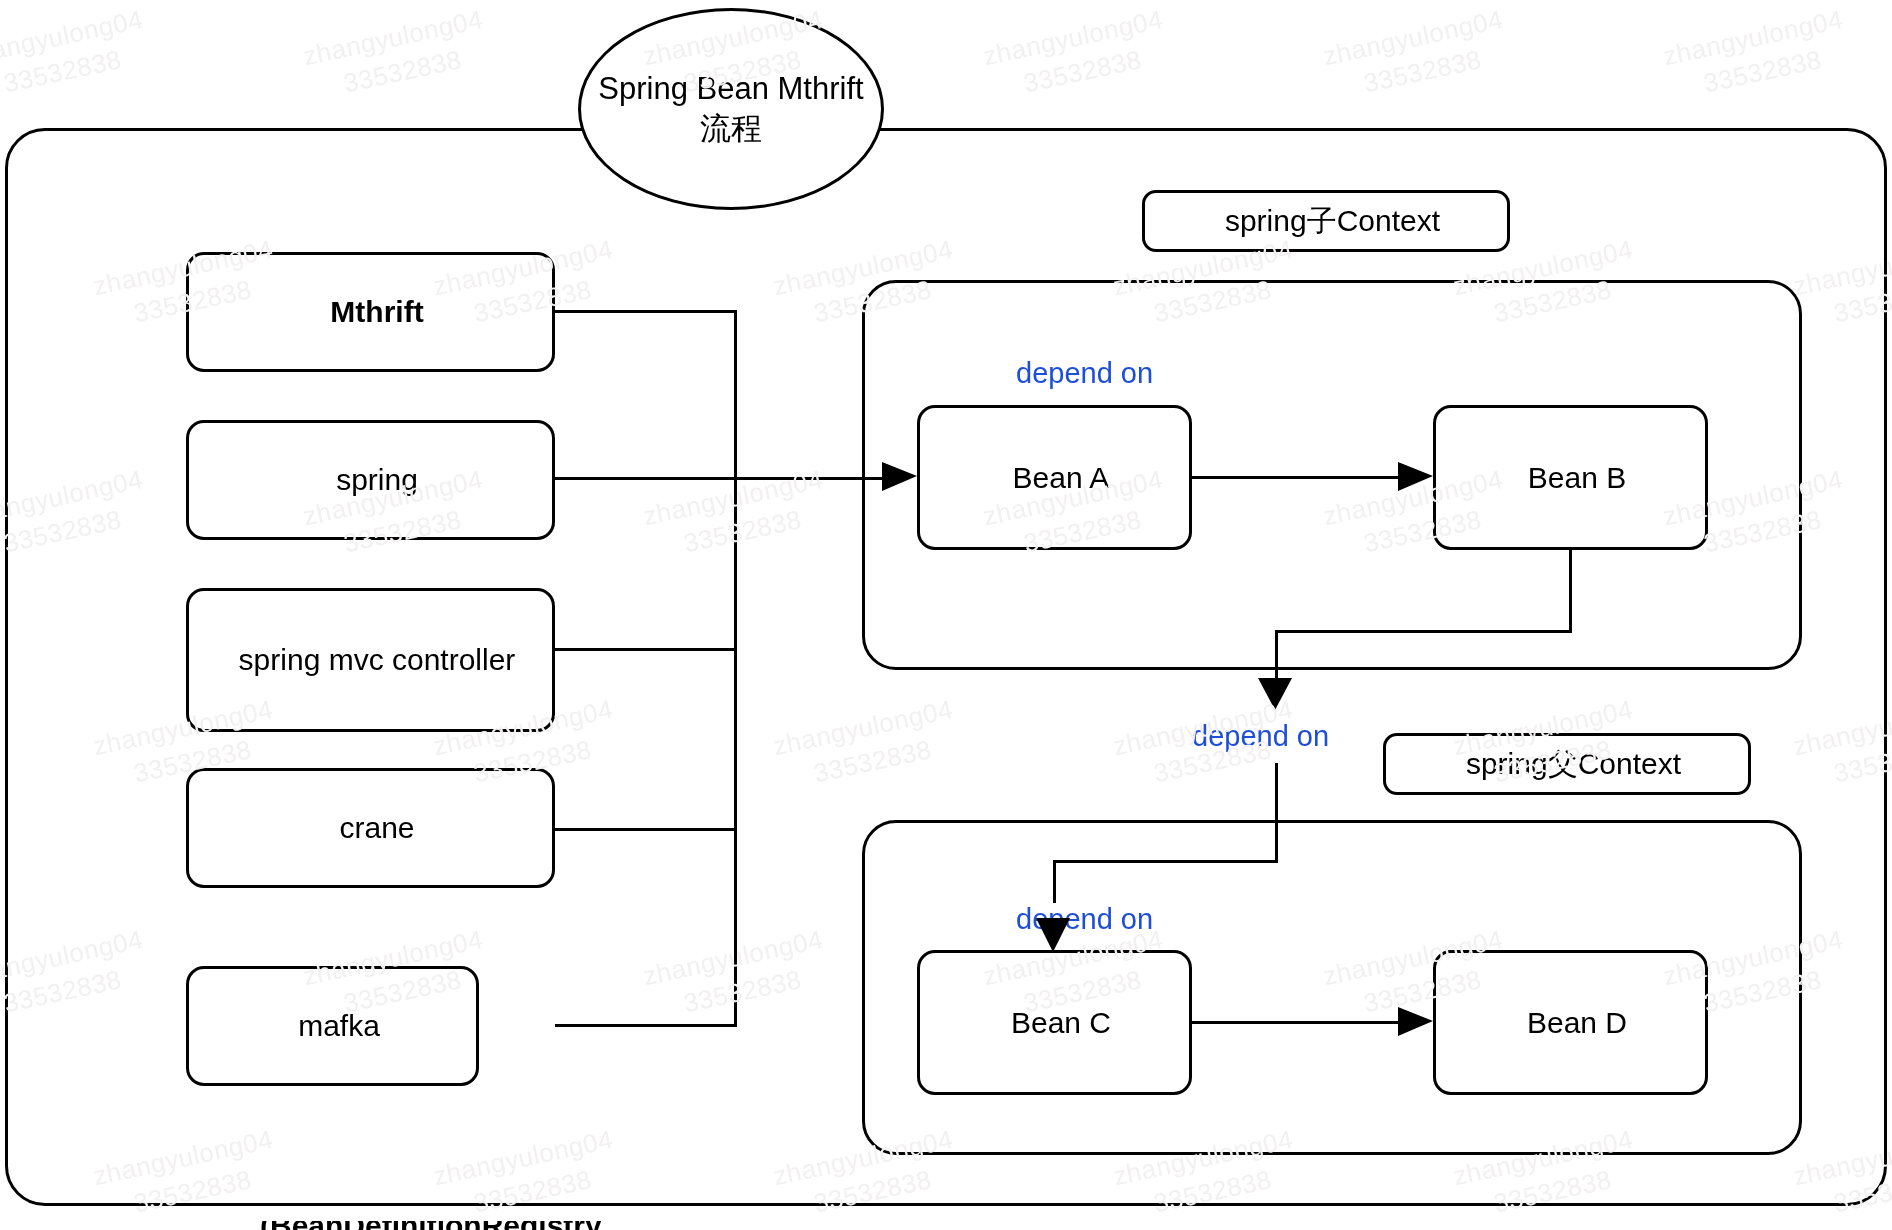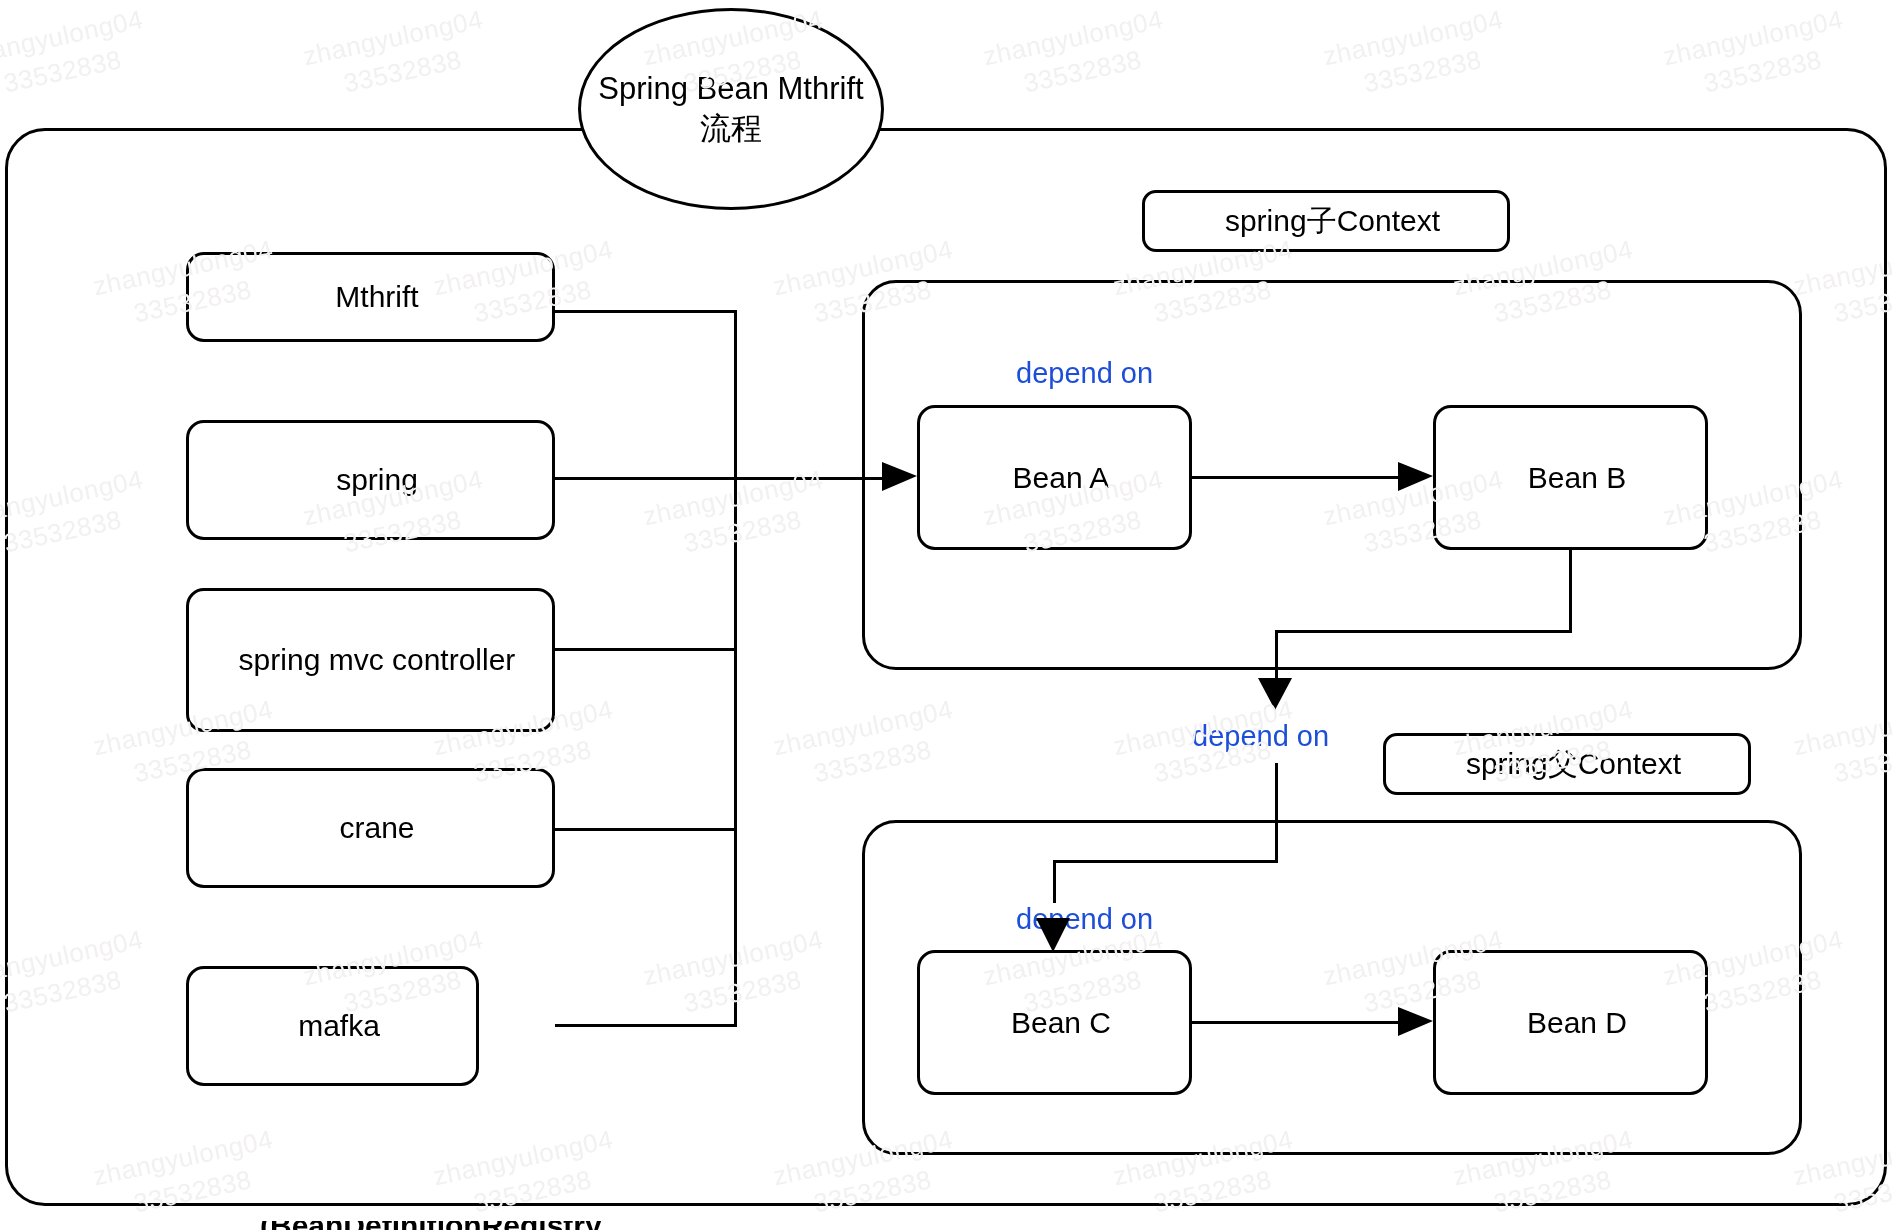--- a/index.html
+++ b/index.html
@@ -172,21 +172,21 @@
 
   <div class="rbox container-box" style="left:5px; top:128px; width:1882px; height:1078px; border-radius:40px;"></div>
 
   <div class="ellipse" style="left:578px; top:8px; width:306px; height:202px;">
     <div>
       <div>Spring Bean Mthrift</div>
       <div>流程</div>
     </div>
   </div>
 
-  <div class="rbox node" style="left:186px; top:252px; width:369px; height:90px;">
+  <div class="rbox node" style="left:186px; top:252px; width:369px; height:120px;font-weight:bold;">
     <span>Mthrift</span>
   </div>
 
   <div class="rbox node" style="left:186px; top:420px; width:369px; height:120px;">
     <span>spring</span>
   </div>
 
   <div class="rbox node" style="left:186px; top:588px; width:369px; height:144px;">
     <span>spring mvc controller</span>
   </div>

